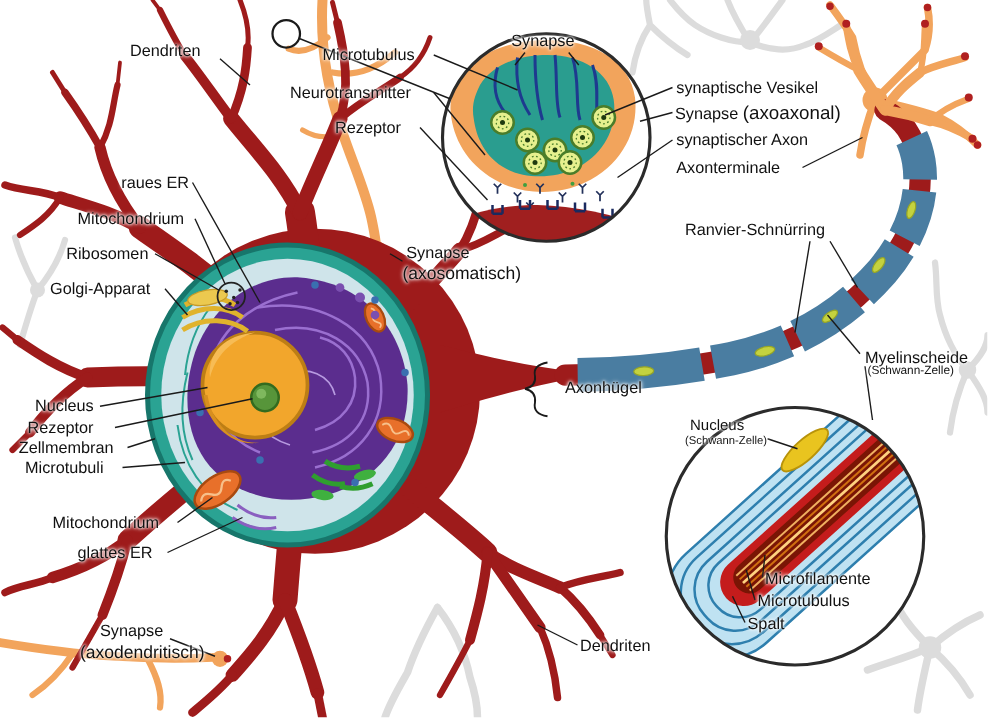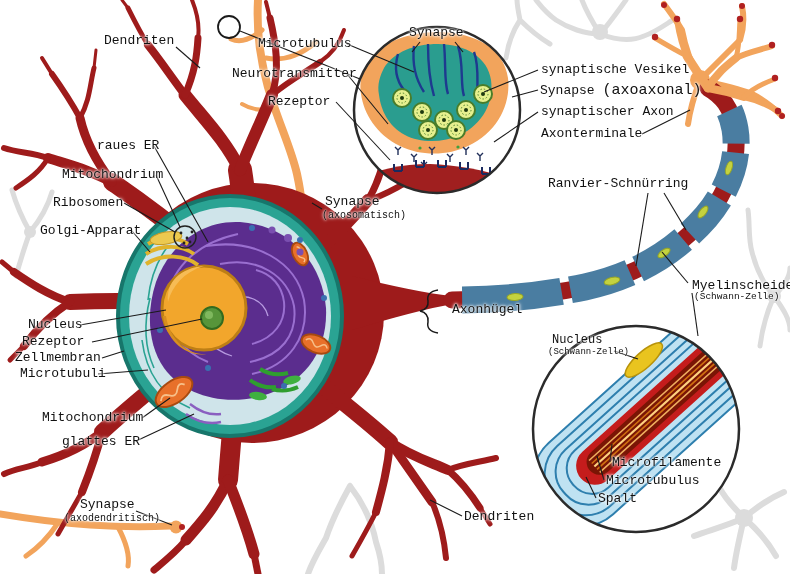--- a/index.html
+++ b/index.html
@@ -1,23 +1,23 @@
 <!DOCTYPE html>
 <html><head>
 <meta charset="utf-8">
 <style>
   html,body{margin:0;padding:0;background:#fff;}
   .stage{position:relative;width:790px;height:574px;background:#fff;overflow:hidden;
-         font-family:Liberation Mono, monospace;}
+         font-family:Liberation Sans, sans-serif;}
   .stage svg{position:absolute;left:0;top:0;}
   .lbl{position:absolute;white-space:nowrap;font-size:13px;line-height:1.05;color:#111;
        text-shadow:0 0 2px #fff,0 0 3px #fff,0 0 4px #fff;}
   .lbl .sub{font-size:15px;}
   .s12{font-size:12px;}
-  .s10{font-size:10px;}
+  .s10{font-size:14px;}
   .s95{font-size:9.5px;}
   .s9{font-size:9px;}
 </style>
 </head>
 <body>
 
 <div class="stage">
 
 <svg width="790" height="574" viewBox="0 0 790 574">
   <defs>

